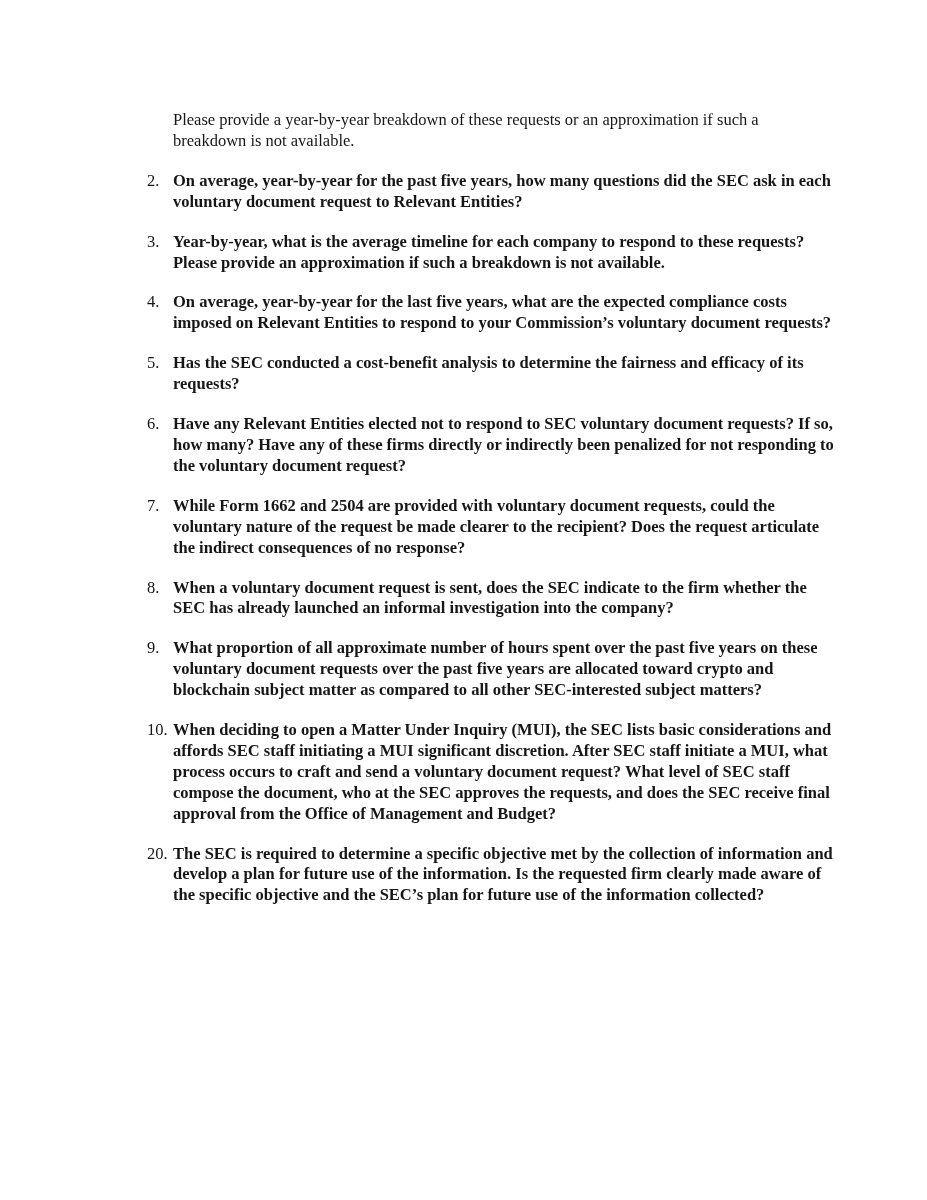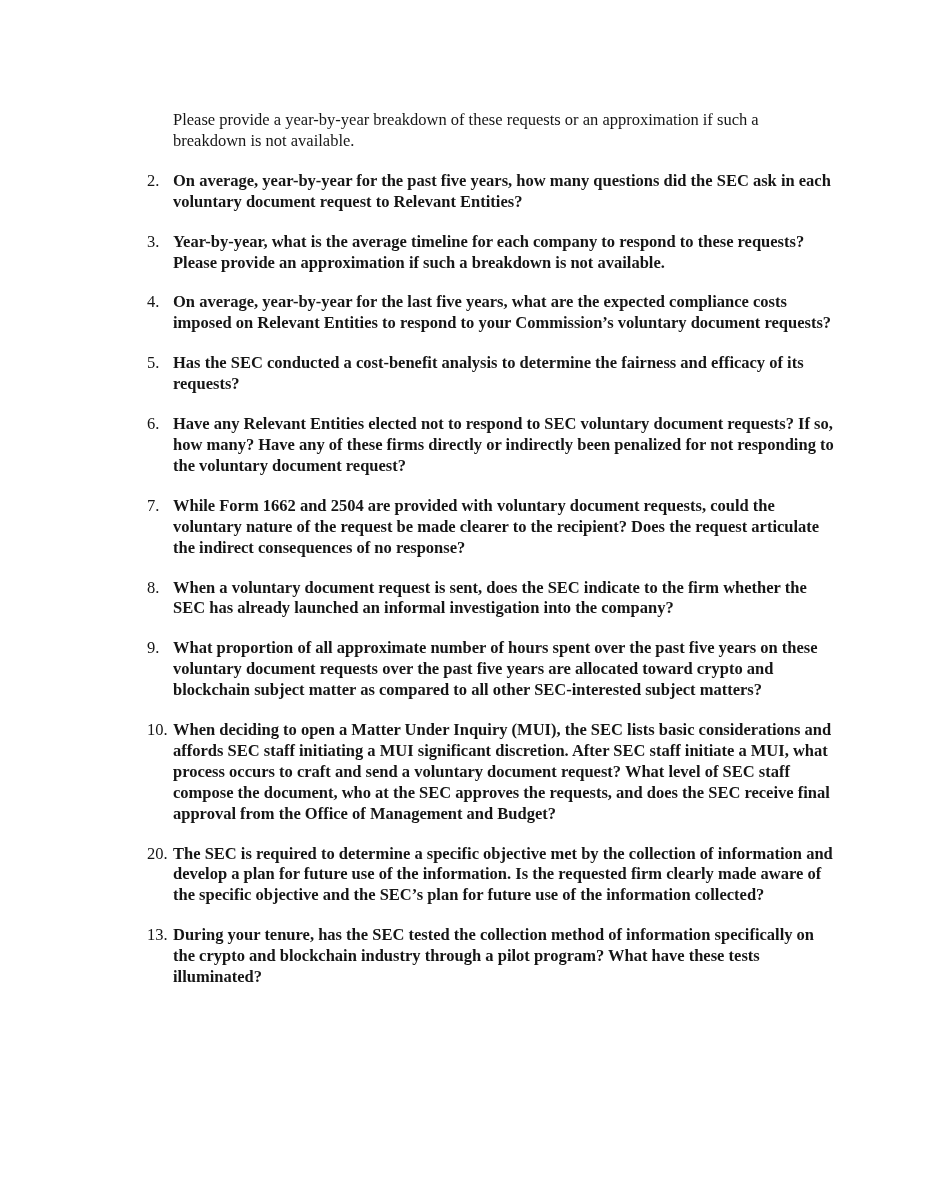--- a/index.html
+++ b/index.html
@@ -95,19 +95,15 @@
     <span class="num">10.</span>
     <span class="txt">When deciding to open a Matter Under Inquiry (MUI), the SEC lists basic considerations and affords SEC staff initiating a MUI significant discretion. After SEC staff initiate a MUI, what process occurs to craft and send a voluntary document request? What level of SEC staff compose the document, who at the SEC approves the requests, and does the SEC receive final approval from the Office of Management and Budget?</span>
   </div>
 
   <div class="item">
     <span class="num">20.</span>
     <span class="txt">The SEC is required to determine a specific objective met by the collection of information and develop a plan for future use of the information. Is the requested firm clearly made aware of the specific objective and the SEC’s plan for future use of the information collected?</span>
   </div>
 
 
-  <div class="item">
-    <span class="num">13.</span>
-    <span class="txt">During your tenure, has the SEC tested the collection method of information specifically on the crypto and blockchain industry through a pilot program? What have these tests illuminated?</span>
-  </div>
 </div>
   </div>
 </div>
 
 </body></html>

